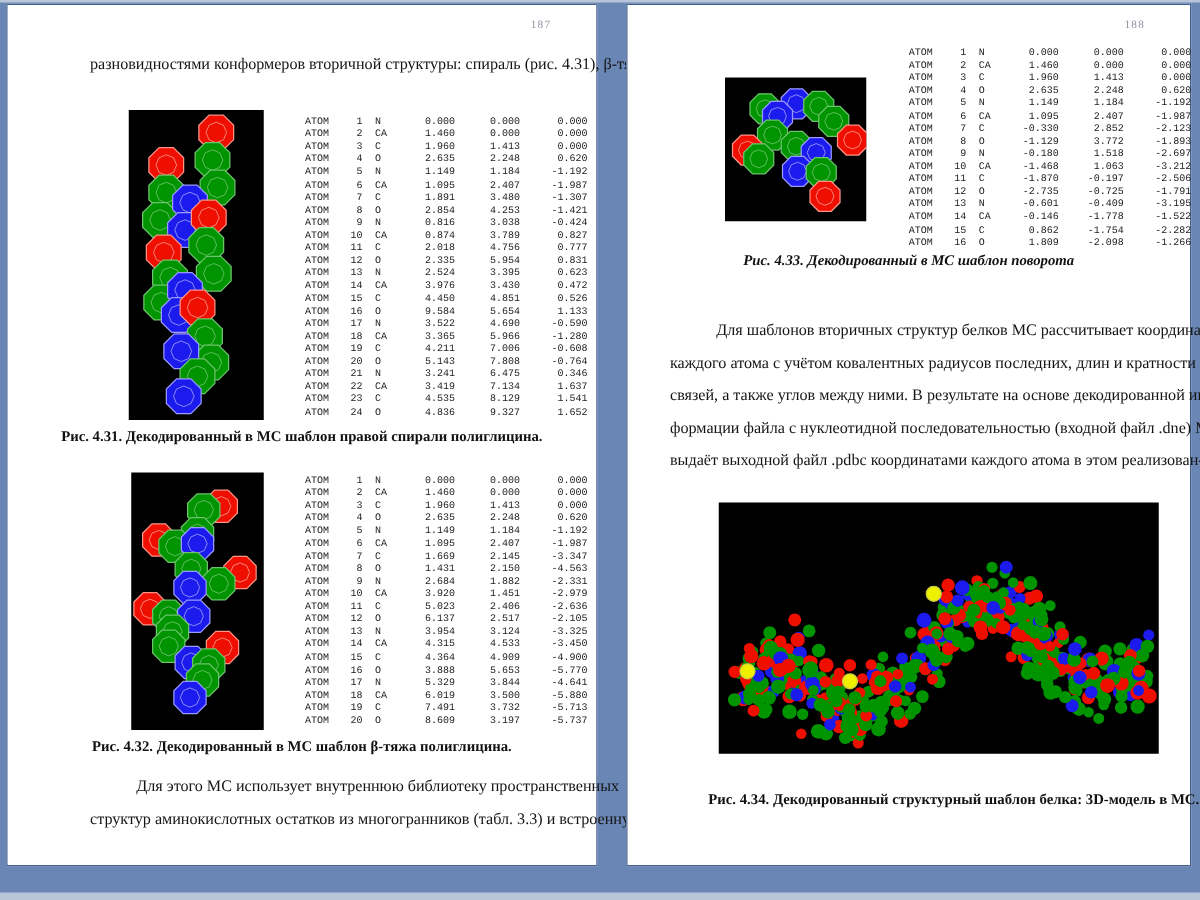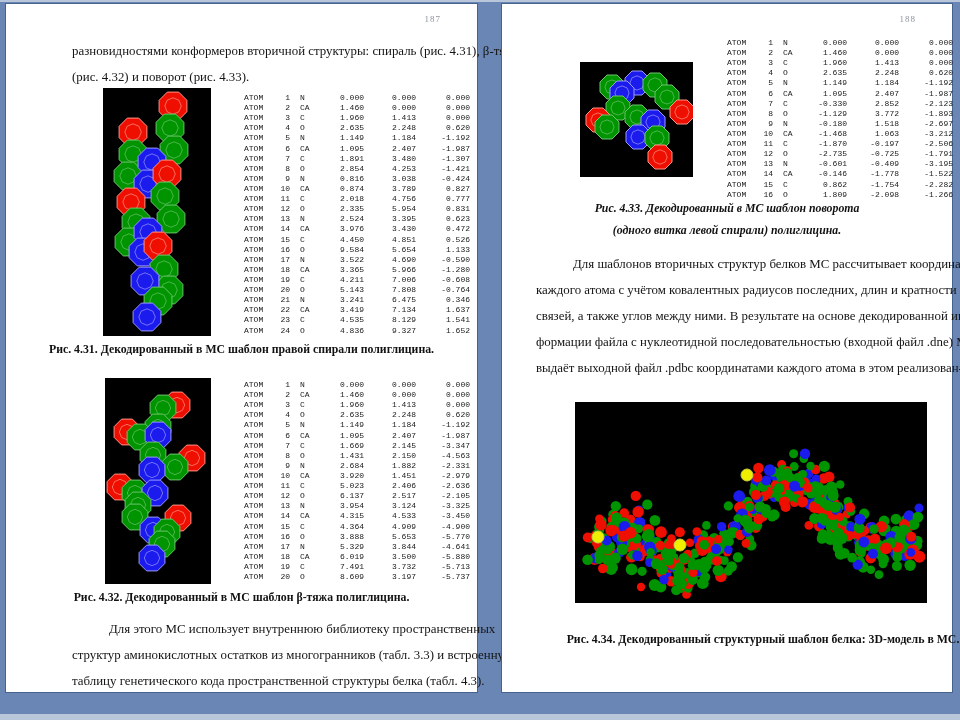--- a/index.html
+++ b/index.html
@@ -54,21 +54,20 @@
 </head>
 <body>
 
 <div class="viewer">
 
   <div class="page page-left">
     <div class="pagenum">187</div>
 
     <div class="para" style="left:66px;top:34px;width:395px;">
         <div>разновидностями конформеров вторичной структуры: спираль (рис. 4.31), β-тяж</div>
-        <div class="last">(рис. 4.32) и поворот (рис. 4.33).</div>
       </div>
 
     <div class="figimg" style="left:97px;top:84px;width:108px;height:248px;">
         <svg viewBox="0 0 108 248" preserveAspectRatio="none">
           <polygon points="83.9,23.7 75.7,31.9 64.3,31.9 56.1,23.7 56.1,12.3 64.3,4.1 75.7,4.1 83.9,12.3" fill="#ee0f00" stroke="#ff9387" stroke-width="1"></polygon>
           <polygon points="78.3,18.0 75.8,23.8 70.0,26.3 64.2,23.8 61.8,18.0 64.2,12.2 70.0,9.8 75.8,12.2" fill="none" stroke="#ff9387" stroke-width="0.7"></polygon>
           <polygon points="80.9,45.7 72.7,53.9 61.3,53.9 53.1,45.7 53.1,34.3 61.3,26.1 72.7,26.1 80.9,34.3" fill="#009400" stroke="#6cc46c" stroke-width="1"></polygon>
           <polygon points="75.3,40.0 72.8,45.8 67.0,48.3 61.2,45.8 58.8,40.0 61.2,34.2 67.0,31.8 72.8,34.2" fill="none" stroke="#6cc46c" stroke-width="0.7"></polygon>
           <polygon points="84.9,67.7 76.7,75.9 65.3,75.9 57.1,67.7 57.1,56.3 65.3,48.1 76.7,48.1 84.9,56.3" fill="#009400" stroke="#6cc46c" stroke-width="1"></polygon>
           <polygon points="79.3,62.0 76.8,67.8 71.0,70.3 65.2,67.8 62.8,62.0 65.2,56.2 71.0,53.8 76.8,56.2" fill="none" stroke="#6cc46c" stroke-width="0.7"></polygon>
@@ -204,21 +203,20 @@
         <div class="arow"><span class="c-rec">ATOM</span><span class="c-ser">17</span><span class="c-nam">N</span><span class="c-x">5.329</span><span class="c-y">3.844</span><span class="c-z">-4.641</span></div>
         <div class="arow"><span class="c-rec">ATOM</span><span class="c-ser">18</span><span class="c-nam">CA</span><span class="c-x">6.019</span><span class="c-y">3.500</span><span class="c-z">-5.880</span></div>
         <div class="arow"><span class="c-rec">ATOM</span><span class="c-ser">19</span><span class="c-nam">C</span><span class="c-x">7.491</span><span class="c-y">3.732</span><span class="c-z">-5.713</span></div>
         <div class="arow"><span class="c-rec">ATOM</span><span class="c-ser">20</span><span class="c-nam">O</span><span class="c-x">8.609</span><span class="c-y">3.197</span><span class="c-z">-5.737</span></div>
       </div>
     <div class="caption" style="top:586px;">Рис. 4.32. Декодированный в МС шаблон β-тяжа полиглицина.</div>
 
     <div class="para" style="left:66px;top:612px;width:395px;">
         <div class="indent">Для  этого  МС  использует  внутреннюю  библиотеку  пространственных</div>
         <div>структур аминокислотных остатков из многогранников (табл. 3.3) и встроенную</div>
-        <div class="last">таблицу генетического кода пространственной  структуры белка (табл. 4.3).</div>
       </div>
   </div>
 
   <div class="page page-right">
     <div class="pagenum">188</div>
 
     <div class="figimg" style="left:78px;top:58px;width:113px;height:115px;">
         <svg viewBox="0 0 113 115" preserveAspectRatio="none">
           <polygon points="44.0,30.0 37.0,37.0 27.0,37.0 20.0,30.0 20.0,20.0 27.0,13.0 37.0,13.0 44.0,20.0" fill="#009400" stroke="#6cc46c" stroke-width="1"></polygon>
           <polygon points="39.1,25.0 37.1,30.1 32.0,32.1 26.9,30.1 24.9,25.0 26.9,19.9 32.0,17.9 37.1,19.9" fill="none" stroke="#6cc46c" stroke-width="0.7"></polygon>
@@ -263,21 +261,20 @@
         <div class="arow"><span class="c-rec">ATOM</span><span class="c-ser">10</span><span class="c-nam">CA</span><span class="c-x">-1.468</span><span class="c-y">1.063</span><span class="c-z">-3.212</span></div>
         <div class="arow"><span class="c-rec">ATOM</span><span class="c-ser">11</span><span class="c-nam">C</span><span class="c-x">-1.870</span><span class="c-y">-0.197</span><span class="c-z">-2.506</span></div>
         <div class="arow"><span class="c-rec">ATOM</span><span class="c-ser">12</span><span class="c-nam">O</span><span class="c-x">-2.735</span><span class="c-y">-0.725</span><span class="c-z">-1.791</span></div>
         <div class="arow"><span class="c-rec">ATOM</span><span class="c-ser">13</span><span class="c-nam">N</span><span class="c-x">-0.601</span><span class="c-y">-0.409</span><span class="c-z">-3.195</span></div>
         <div class="arow"><span class="c-rec">ATOM</span><span class="c-ser">14</span><span class="c-nam">CA</span><span class="c-x">-0.146</span><span class="c-y">-1.778</span><span class="c-z">-1.522</span></div>
         <div class="arow"><span class="c-rec">ATOM</span><span class="c-ser">15</span><span class="c-nam">C</span><span class="c-x">0.862</span><span class="c-y">-1.754</span><span class="c-z">-2.282</span></div>
         <div class="arow"><span class="c-rec">ATOM</span><span class="c-ser">16</span><span class="c-nam">O</span><span class="c-x">1.809</span><span class="c-y">-2.098</span><span class="c-z">-1.266</span></div>
       </div>
     <div class="caplines" style="left:0;top:193px;width:100%;">
         <div>Рис. 4.33. Декодированный в МС шаблон поворота</div>
-        <div class="last">(одного витка левой спирали) полиглицина.</div>
       </div>
 
     <div class="para" style="left:34px;top:247px;width:394px;">
         <div class="indent">Для шаблонов вторичных структур белков МС рассчитывает координаты</div>
         <div>каждого атома с учётом ковалентных радиусов последних, длин и кратности</div>
         <div>связей, а также углов между ними. В результате на основе декодированной ин-</div>
         <div>формации файла с нуклеотидной последовательностью (входной файл .dne) МС</div>
         <div>выдаёт выходной файл .pdbс координатами каждого атома в этом реализован-</div>
       </div>
 

